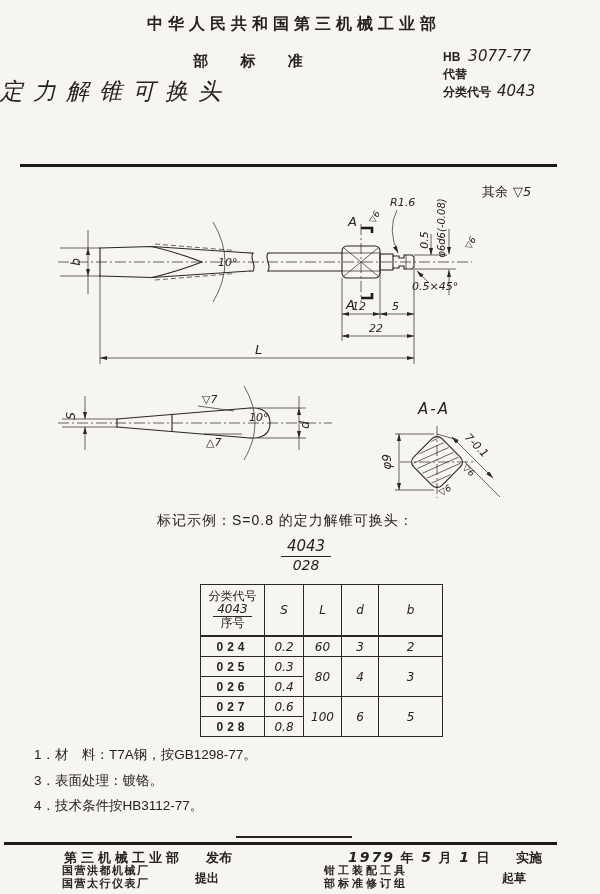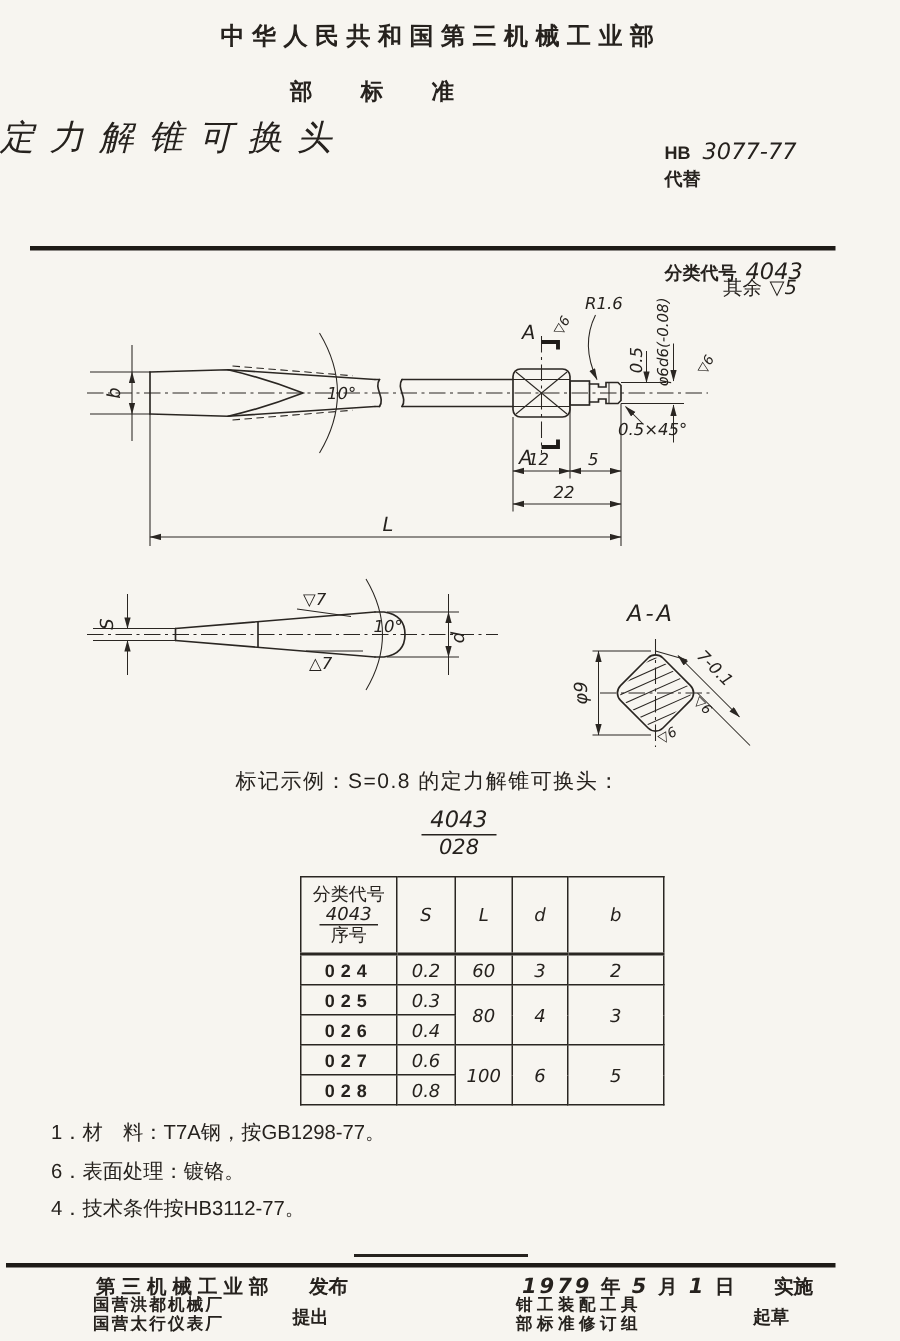--- a/index.html
+++ b/index.html
@@ -8,21 +8,21 @@
     background:#f7f5f0;color:#26221e;
     font-family:"Liberation Sans","DejaVu Sans",sans-serif;
   }
   .abs{position:absolute;}
   .hw{font-style:italic;font-family:"DejaVu Sans",sans-serif;}
   .bold{font-weight:bold;}
   
   .org{top:14px;left:0;width:588px;text-align:center;font-size:16px;font-weight:bold;letter-spacing:5px;}
   .std-type{top:52px;left:0;width:510px;text-align:center;font-size:15px;font-weight:bold;letter-spacing:14px;}
   .hb-block{top:48px;left:443px;font-size:12px;line-height:17px;}
-  .hb-row{white-space:nowrap;margin-top:45px;}
+  .hb-row{white-space:nowrap;}
   .code-num{font-size:15px;margin-left:8px;}
   .class-num{font-size:15px;margin-left:6px;}
   .doc-title{top:76px;left:0;width:505px;text-align:left;font-size:23px;letter-spacing:10px;font-style:italic;}
   .rule1{top:164px;left:20px;width:537px;height:3px;background:#1e1b17;}
   
   .drawing{top:172px;left:0;}
   svg text{fill:#26221e;font-family:"DejaVu Sans",sans-serif;}
   .dl{stroke:#2a2622;stroke-width:1.1;fill:none;stroke-linecap:round;}
   .thin{stroke:#2a2622;stroke-width:0.7;fill:none;}
   .cl{stroke:#2a2622;stroke-width:0.7;fill:none;stroke-dasharray:11 3 2 3;}
@@ -276,36 +276,36 @@
   </tr>
   <tr>
     <td class="serial">028</td>
     <td class="hw sval">0.8</td>
   </tr>
 </tbody>
   </table>
 
 <div class="abs notes">
   <div>1．材　料：T7A钢，按GB1298-77。</div>
-  <div>6．表面处理：镀铬。</div>
+  <div>3．表面处理：镀铬。</div>
   <div>4．技术条件按HB3112-77。</div>
 </div>
 <div class="abs endline"></div>
 <div class="abs rule2"></div>
 
 <div class="abs f1">
   <span class="issuer">第三机械工业部</span>
   <span class="issue-act">发布</span>
   <span class="date"><span class="hw">1979</span> <span>年</span> <span class="hw">5</span> <span>月</span> <span class="hw">1</span> <span>日</span></span>
   <span class="date-act">实施</span>
 </div>
 <div class="abs f2">
   <div class="stack" style="left:62px">
     <div>国营洪都机械厂</div>
     <div>国营太行仪表厂</div>
   </div>
   <span class="act" style="left:195px">提出</span>
-  <div class="stack right" style="left:344px">
+  <div class="stack right" style="left:324px">
     <div>钳工装配工具</div>
     <div>部标准修订组</div>
   </div>
   <span class="act" style="left:502px">起草</span>
 </div>
 
 </body></html>

